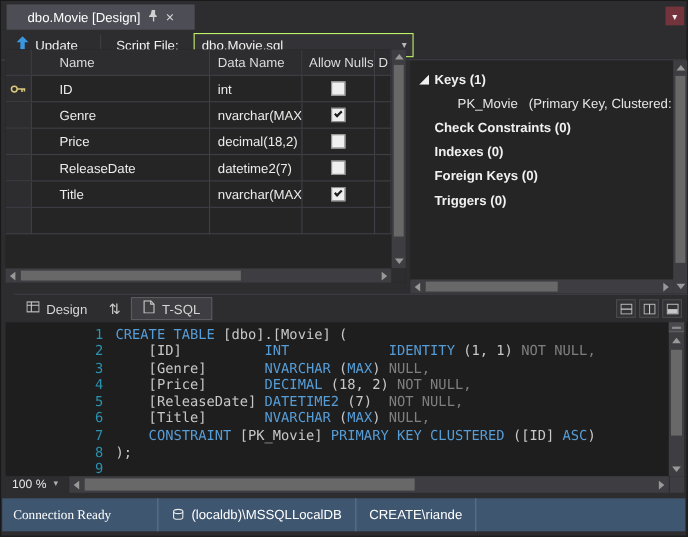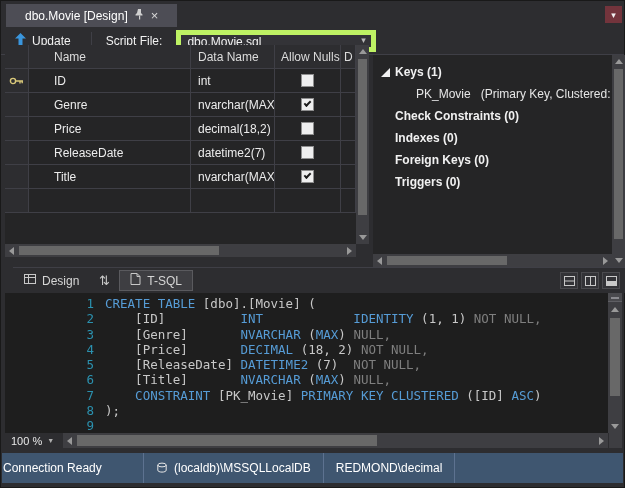--- a/index.html
+++ b/index.html
@@ -13,21 +13,21 @@
            display:flex;align-items:center;gap:7px;padding:0 19px;font-size:12px;}
   .tab-drop{position:absolute;right:2px;top:5px;width:17px;height:17px;background:#73343c;
             color:#f1f1f1;font-size:9px;display:flex;align-items:center;justify-content:center;}
   .close-x{font-size:13px;line-height:1;color:#d8d8d8;}
 
   
   .toolbar{position:absolute;left:0;top:26px;width:100%;height:28px;border-bottom:1px solid #3f3f46;
            display:flex;align-items:center;padding:0 8px;gap:14px;color:#f1f1f1;font-size:12px;}
   .btn-update{display:flex;align-items:center;gap:6px;padding:3px 6px;}
   .tool-sep{width:1px;height:17px;background:#3f3f46;}
-  .combo{width:200px;height:22px;background:#333337;border:5px solid #bef264;display:flex;}
+  .combo{width:200px;height:22px;background:#333337;border:1px solid #bef264;display:flex;align-items:center;}
   .combo .val{flex:1;padding-left:6px;font-size:12px;color:#f1f1f1;white-space:nowrap;overflow:hidden;}
   .combo .arrow{width:16px;text-align:center;color:#b8b8b8;font-size:9px;}
 
   
   .grid-pane{position:absolute;left:4px;top:44px;width:364px;height:212px;background:#252526;}
   .g-body{position:absolute;left:0;top:0;right:13px;bottom:13px;overflow:hidden;}
   .g-row{display:flex;height:24px;}
   .g-cell{border-right:1px solid #3f3f46;border-bottom:1px solid #3f3f46;display:flex;align-items:center;
           padding-left:7px;font-size:12px;color:#ececec;overflow:hidden;white-space:nowrap;}
   .g-head .g-cell{background:#2d2d30;color:#dcdcdc;}
@@ -90,21 +90,21 @@
   .ed-bottom{position:absolute;left:4px;top:432px;width:617px;height:15px;display:flex;align-items:stretch;background:#2d2d30;}
   .zoom{width:58px;background:#2d2d30;color:#e8e8e8;font-size:11px;display:flex;align-items:center;
         padding-left:6px;gap:5px;flex:none;}
   .zoom .za{font-size:7px;color:#b0b0b0;}
   .ed-hs{position:relative;flex:1;background:#3e3e42;}
   .ed-corner{width:14px;background:#3e3e42;flex:none;border-left:1px solid #2d2d30;}
 
   
   .status{position:absolute;left:1px;right:1px;top:452px;height:30px;background:#3f5670;color:#fff;
           font-size:12px;display:flex;align-items:center;}
-  .status-msg{width:141px;padding-left:1px;flex:none;white-space:nowrap;}
+  .status-msg{width:141px;padding-left:10px;flex:none;white-space:nowrap;font-family:Liberation Serif, serif;}
   .seg{display:flex;align-items:center;gap:6px;height:100%;padding:0 12px;border-left:1px solid #5d7290;white-space:nowrap;}
   .seg:last-child{border-right:1px solid #5d7290;}
 </style>
 </head>
 <body>
 
 <div id="win">
 
   <div class="tabstrip">
     <div class="doc-tab">
@@ -343,18 +343,18 @@
     <div class="status-msg">Connection Ready</div>
     <div style="display:flex;height:100%">
         <div class="seg">
           <svg width="12" height="12" viewBox="0 0 12 12">
             <ellipse cx="6" cy="3" rx="4.2" ry="1.9" fill="none" stroke="#e8e8e8"></ellipse>
             <path d="M1.8 3v5.2c0 1.1 1.9 1.9 4.2 1.9s4.2-.8 4.2-1.9V3" fill="none" stroke="#e8e8e8"></path>
           </svg>
           <span>(localdb)\MSSQLLocalDB</span>
         </div>
         <div class="seg">
-          <span>REDMOND\decimal</span>
+          <span>CREATE\riande</span>
         </div>
       </div>
   </div>
 
 </div>
 
 </body></html>

